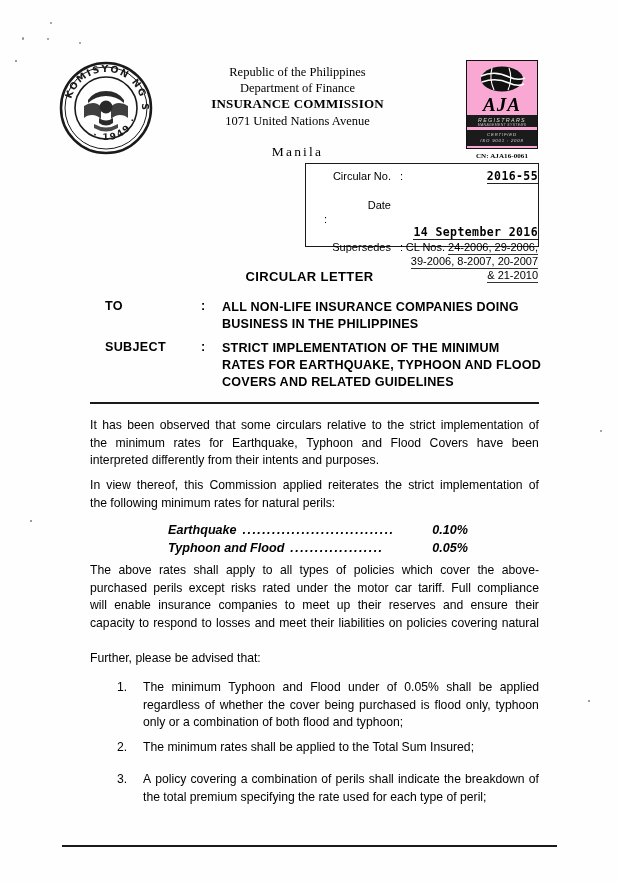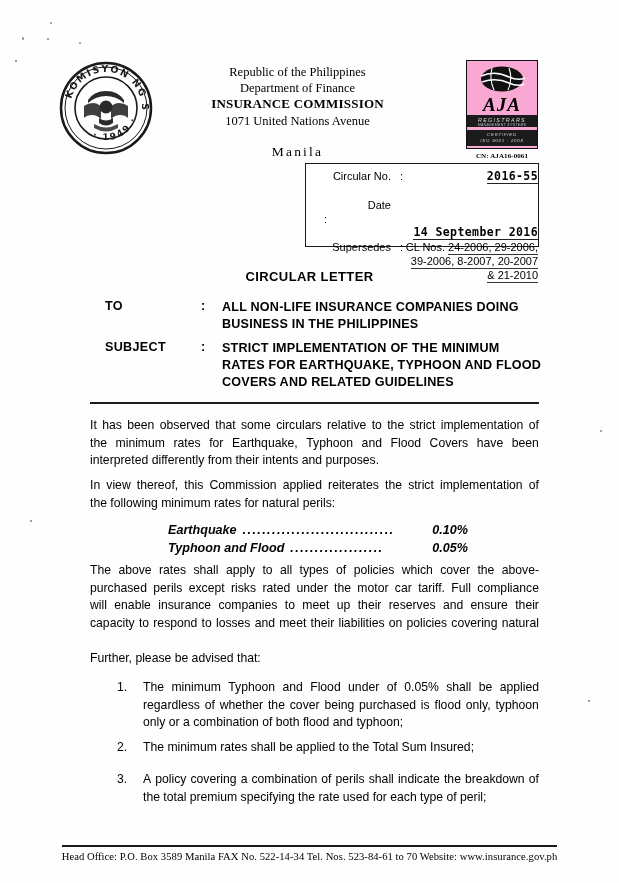--- a/index.html
+++ b/index.html
@@ -585,15 +585,14 @@
         <span>indicate</span>
         <span>the</span>
         <span>breakdown</span>
         <span>of</span>
       </div>
       <div class="lastline">the total premium specifying the rate used for each type of peril;</div>
     </div>
   </div>
 
   <div class="hrule" id="rule-foot"></div>
-  <div id="footer">Head Office: P.O. Box 3589 Manila FAX No. 522-14-34 Tel. Nos. 523-84-61 to 70 Website: www.insurance.gov.ph</div>
 
 </div>
 
 </body></html>

